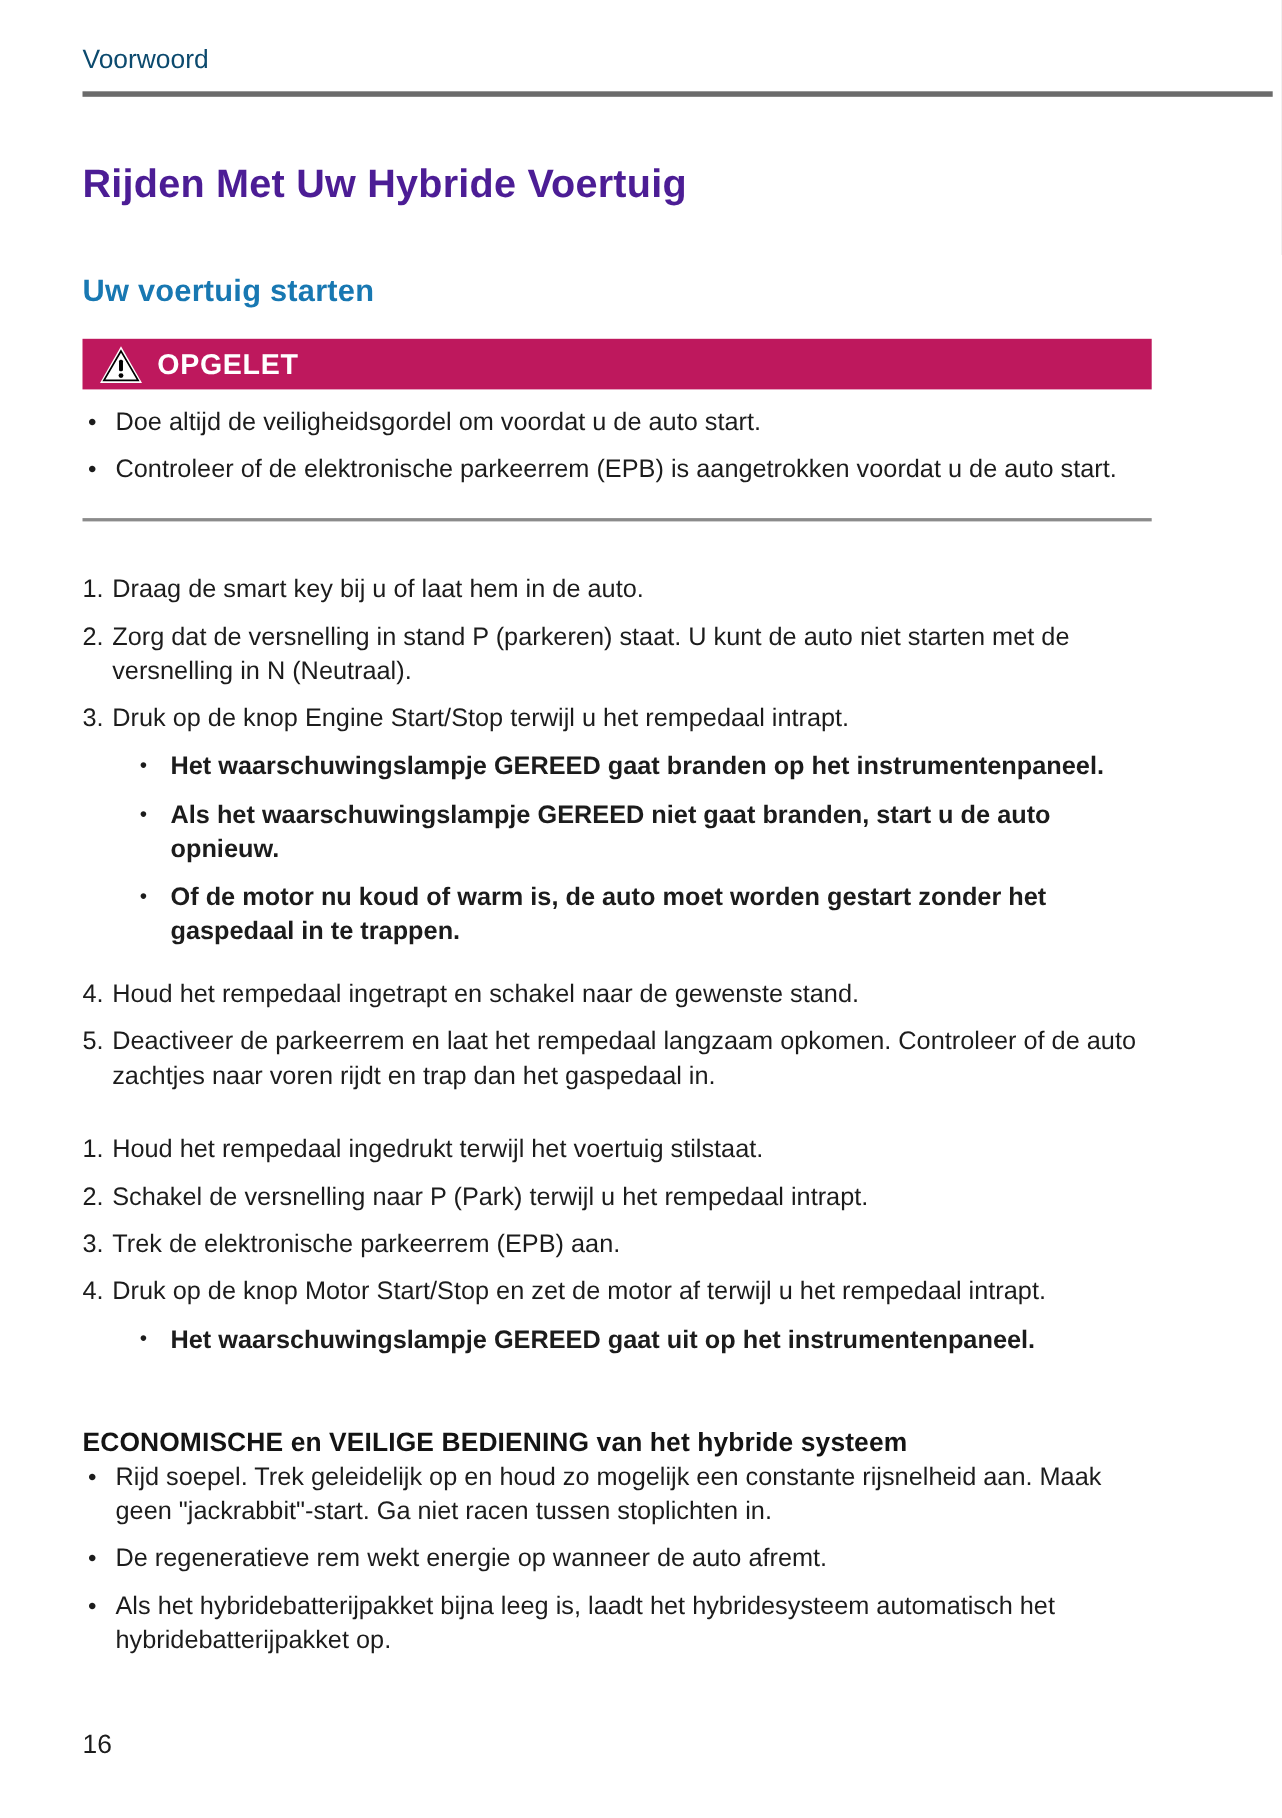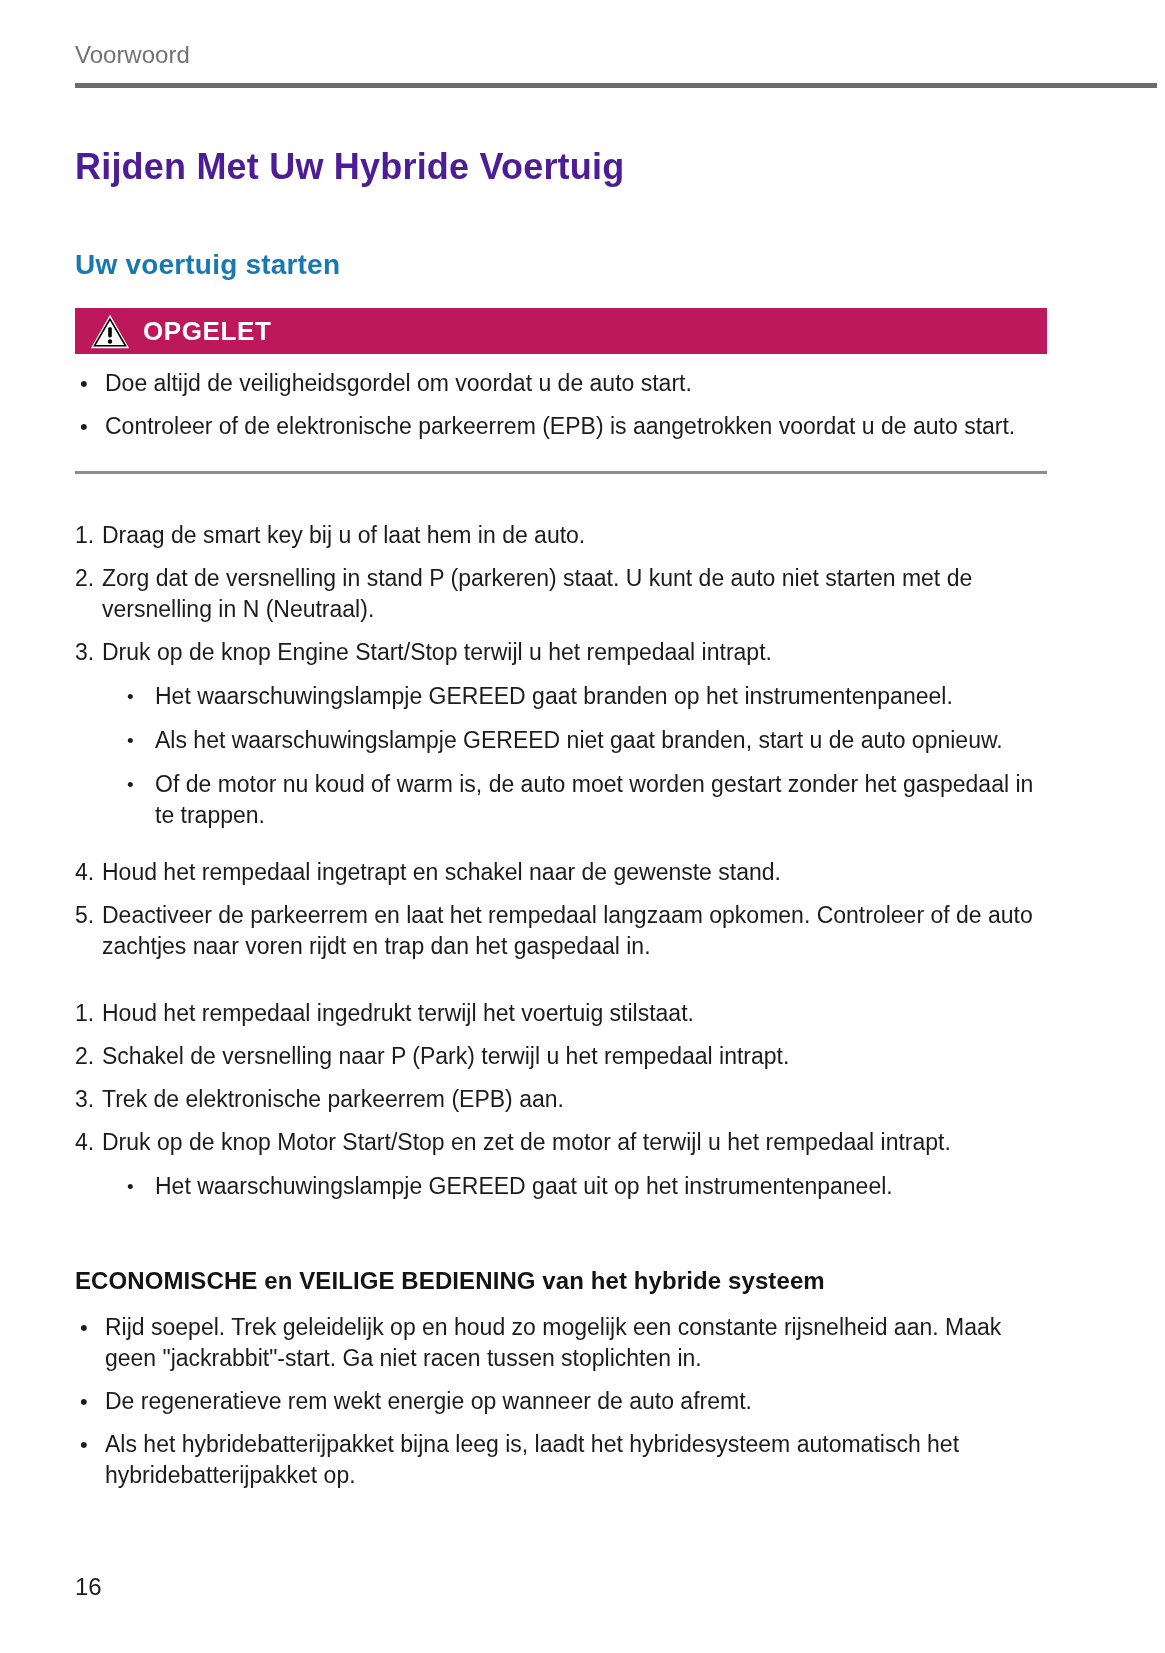--- a/index.html
+++ b/index.html
@@ -9,21 +9,21 @@
     width:1165px; height:1653px;
     margin:0 auto;
     background:#ffffff;
     color:#1c1c1c;
     font-family:"Liberation Sans","DejaVu Sans",sans-serif;
     padding:40px 118px 52px 75px;
     display:flex; flex-direction:column;
     overflow:hidden;
   }
   .breadcrumb {
-    color:#737373; font-size:24px; font-weight:500; line-height:30px;
+    color:#0c4a6e; font-size:24px; font-weight:500; line-height:30px;
   }
   .top-rule {
     height:5px; background:#6b6b6b; border:0;
     margin-top:13px; margin-right:-110px;
   }
   h1.page-title {
     color:#4c1d95; font-size:36px; font-weight:bold; line-height:42px;
     margin-top:58px; letter-spacing:0.2px;
   }
   h2.section-heading {
@@ -63,27 +63,27 @@
   .step { display:flex; margin-bottom:12px; }
   .step-num { flex:0 0 27px; }
   .step-body { flex:1 1 auto; }
 
   .sub-list { margin:13px 0 14px 22px; }
   .sub-item { display:flex; margin-bottom:13px; }
   .sub-item::before {
     content:"\2022"; flex:0 0 28px; padding-left:3px;
     font-size:19px; line-height:31px;
   }
-  .sub-item .btxt { flex:1 1 auto; }
+  .sub-item .btxt { flex:1 1 auto;font-weight:bold; }
 
   h3.eco-heading {
     font-size:24px; font-weight:bold; color:#141414; line-height:30px;
     margin-top:36px; letter-spacing:0.1px;
   }
-  .eco-list { margin-top:16px; }
+  .eco-list { }
 
   .page-number {
     margin-top:auto;
     font-size:24px; line-height:28px; color:#1c1c1c;
   }
 </style>
 </head>
 <body>
 
 <div class="page">

